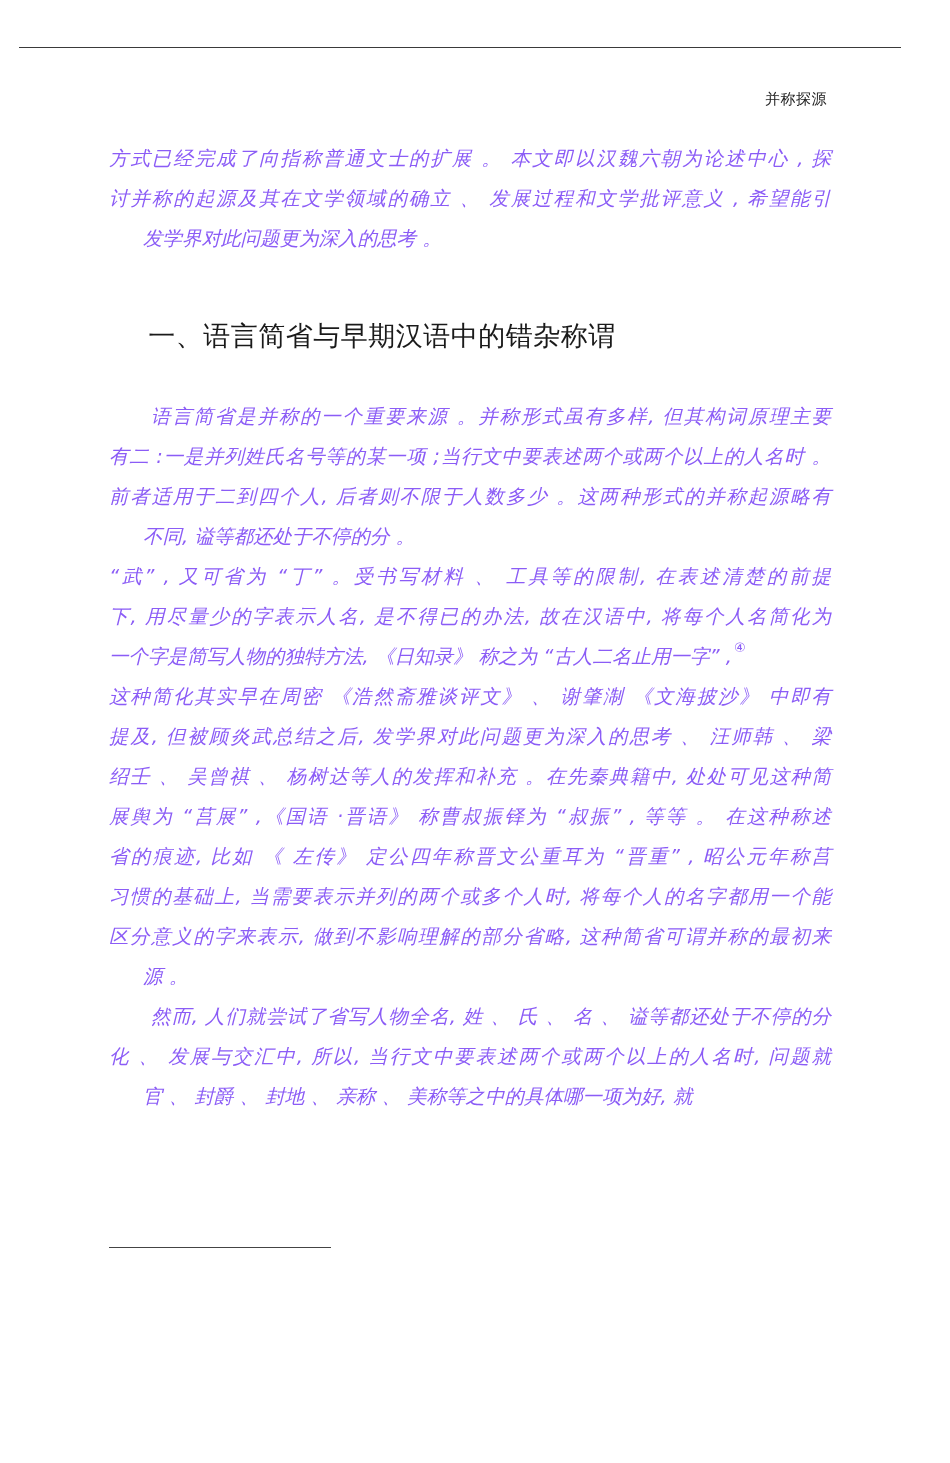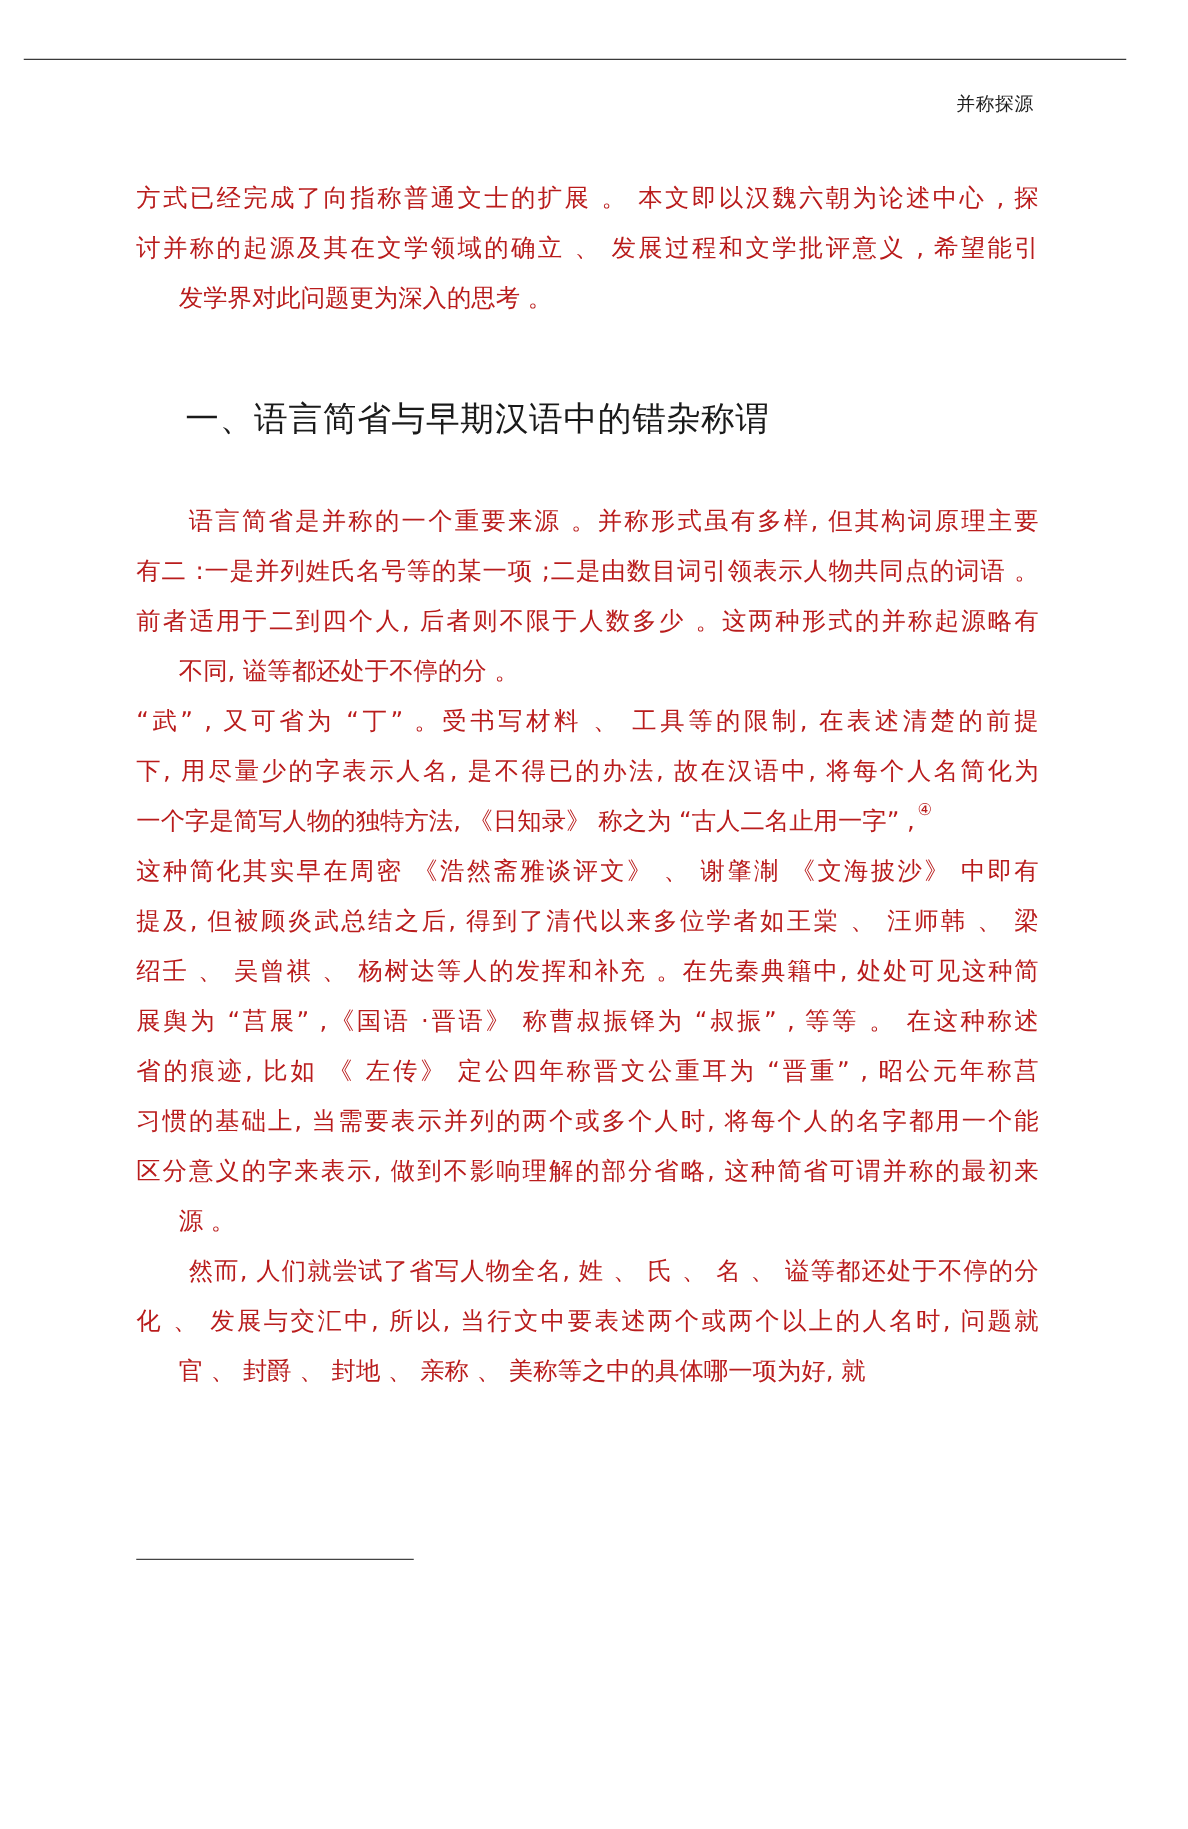--- a/index.html
+++ b/index.html
@@ -19,33 +19,33 @@
       position: absolute;
       left: 19px;
       top: 47px;
       width: 882px;
       height: 0;
       border-top: 1.5px solid #3a3a3a;
     }
     .running-head {
       position: absolute;
       right: 123px;
-      top: 75px;
+      top: 89px;
       font-size: 15px;
       line-height: 20px;
       color: #222;
       letter-spacing: 0.5px;
-      font-family: Liberation Mono, monospace;
     }
     .body-block {
       position: absolute;
       left: 109px;
       width: 722px;
       font-size: 19.5px;
-      color: #b91c1c;
+      color: #8b5cf6;
+      font-style: italic;
     }
     .line {
       display: block;
       height: 40px;
       line-height: 40px;
       white-space: nowrap;
       overflow: visible;
       text-align: justify;
       text-align-last: justify;
     }
@@ -97,30 +97,30 @@
   <span class="line">方式已经完成了向指称普通文士的扩展 。 本文即以汉魏六朝为论述中心 , 探</span>
   <span class="line">讨并称的起源及其在文学领域的确立 、 发展过程和文学批评意义 , 希望能引</span>
   <span class="line last">发学界对此问题更为深入的思考 。</span>
 </div>
 
 <h2 class="section-title" style="margin:0;font-weight:normal;">一、语言简省与早期汉语中的错杂称谓</h2>
 
 <div class="body-block sec-body">
   <div>
     <span class="line indent">语言简省是并称的一个重要来源 。并称形式虽有多样, 但其构词原理主要</span>
-    <span class="line">有二 :一是并列姓氏名号等的某一项 ;二是由数目词引领表示人物共同点的词语 。</span>
+    <span class="line">有二 :一是并列姓氏名号等的某一项 ;当行文中要表述两个或两个以上的人名时 。</span>
     <span class="line">前者适用于二到四个人, 后者则不限于人数多少 。这两种形式的并称起源略有</span>
     <span class="line last">不同, 谥等都还处于不停的分 。</span>
   </div>
   <div>
     <span class="line"> “武” , 又可省为 “丁” 。受书写材料 、 工具等的限制, 在表述清楚的前提</span>
     <span class="line">下, 用尽量少的字表示人名, 是不得已的办法, 故在汉语中, 将每个人名简化为</span>
     <span class="line" style="text-align-last:left;"><span>一个字是简写人物的独特方法, 《日知录》 称之为 “古人二名止用一字” ,</span><span class="sup">④</span></span>
     <span class="line">这种简化其实早在周密 《浩然斋雅谈评文》 、 谢肇淛 《文海披沙》 中即有</span>
-    <span class="line">提及, 但被顾炎武总结之后, 得到了清代以来多位学者如王棠 、 汪师韩 、 梁</span>
+    <span class="line">提及, 但被顾炎武总结之后, 发学界对此问题更为深入的思考 、 汪师韩 、 梁</span>
     <span class="line">绍壬 、 吴曾祺 、 杨树达等人的发挥和补充 。在先秦典籍中, 处处可见这种简</span>
     <span class="line">展舆为 “莒展” ,《国语 ·晋语》 称曹叔振铎为 “叔振” , 等等 。 在这种称述</span>
     <span class="line">省的痕迹, 比如 《 左传》 定公四年称晋文公重耳为 “晋重” , 昭公元年称莒</span>
     <span class="line">习惯的基础上, 当需要表示并列的两个或多个人时, 将每个人的名字都用一个能</span>
     <span class="line">区分意义的字来表示, 做到不影响理解的部分省略, 这种简省可谓并称的最初来</span>
     <span class="line last">源 。</span>
   </div>
   <div>
     <span class="line indent">然而, 人们就尝试了省写人物全名, 姓 、 氏 、 名 、 谥等都还处于不停的分</span>
     <span class="line">化 、 发展与交汇中, 所以, 当行文中要表述两个或两个以上的人名时, 问题就</span>

